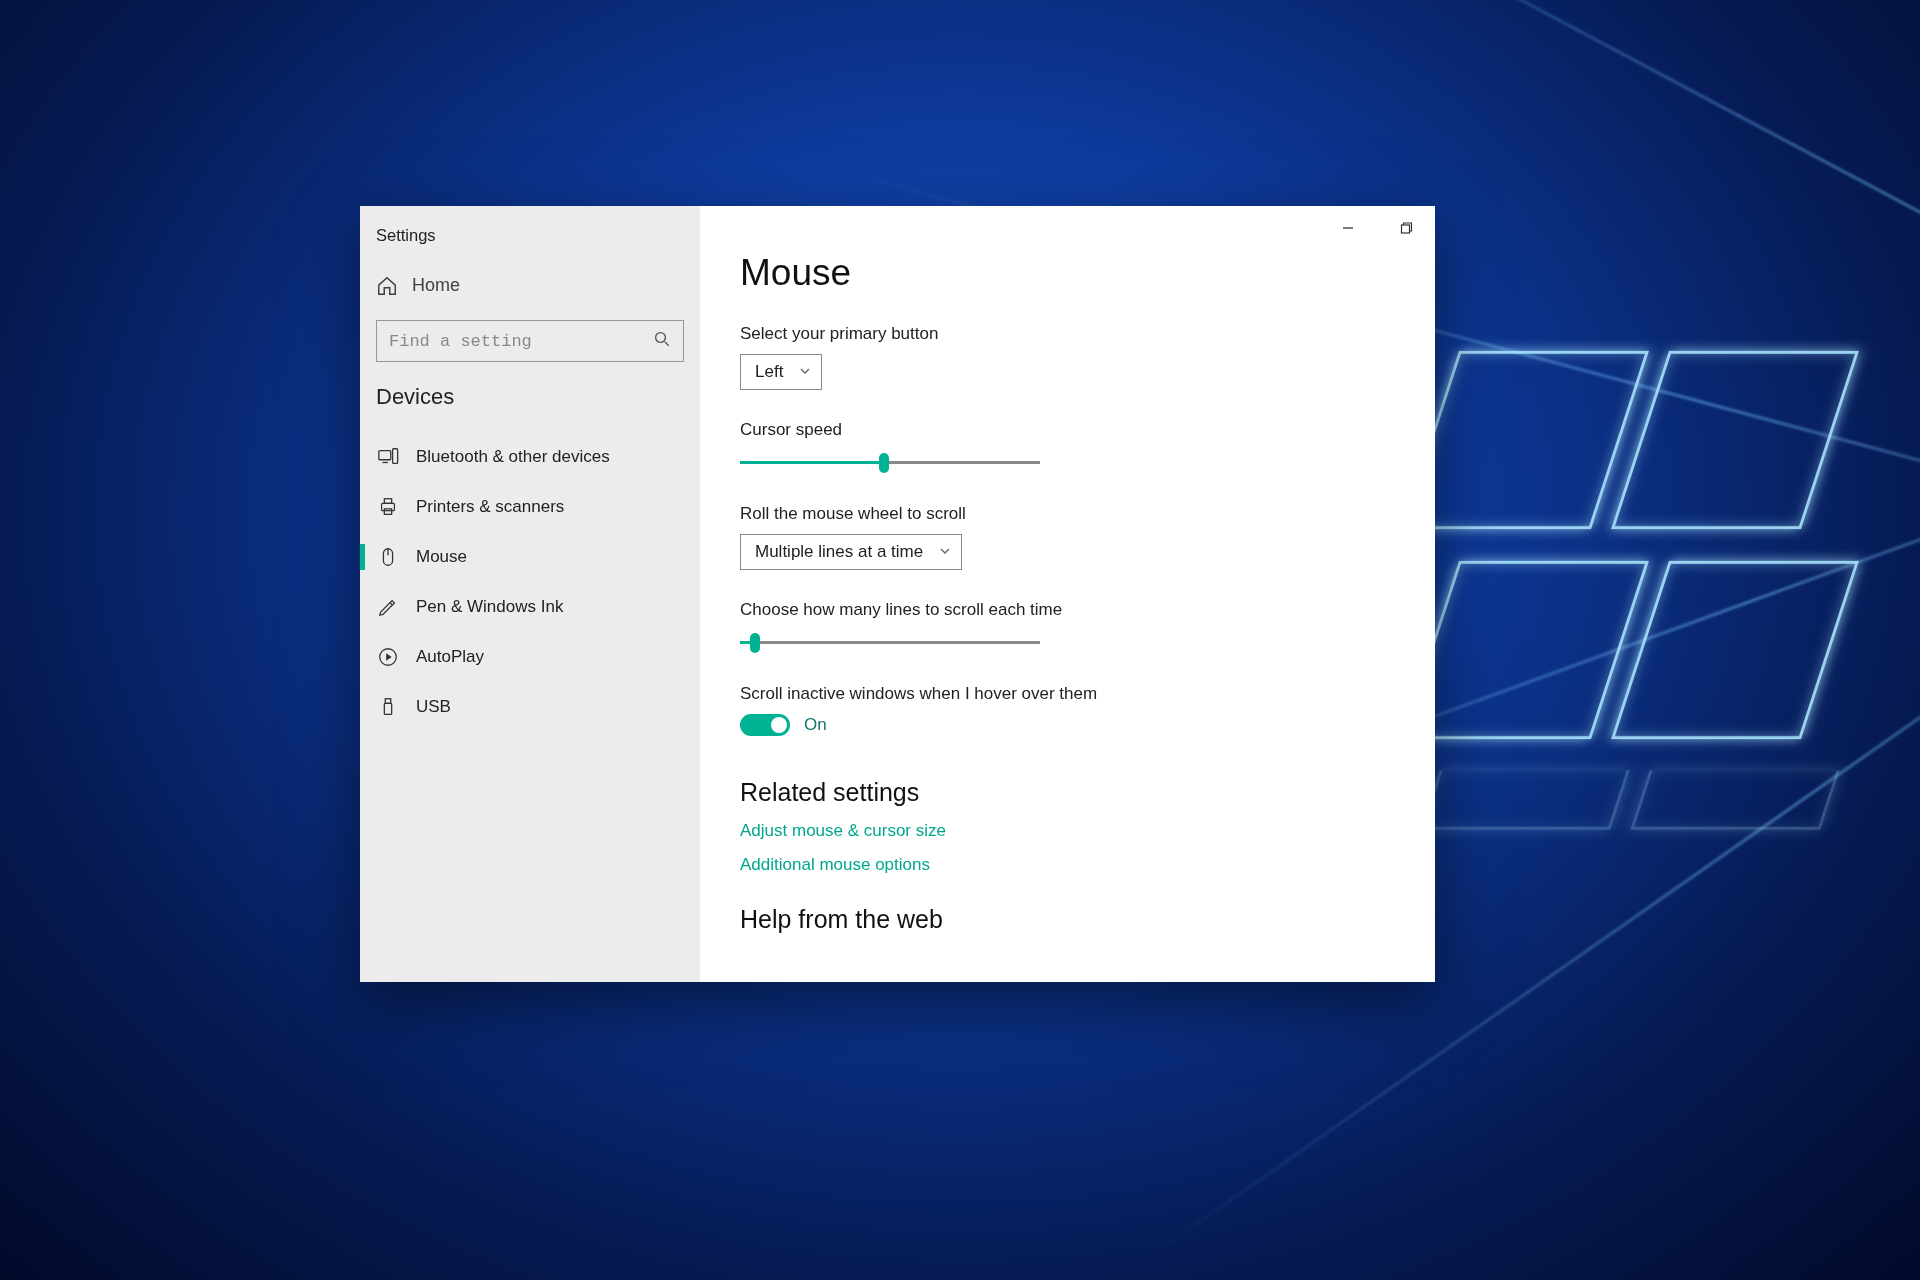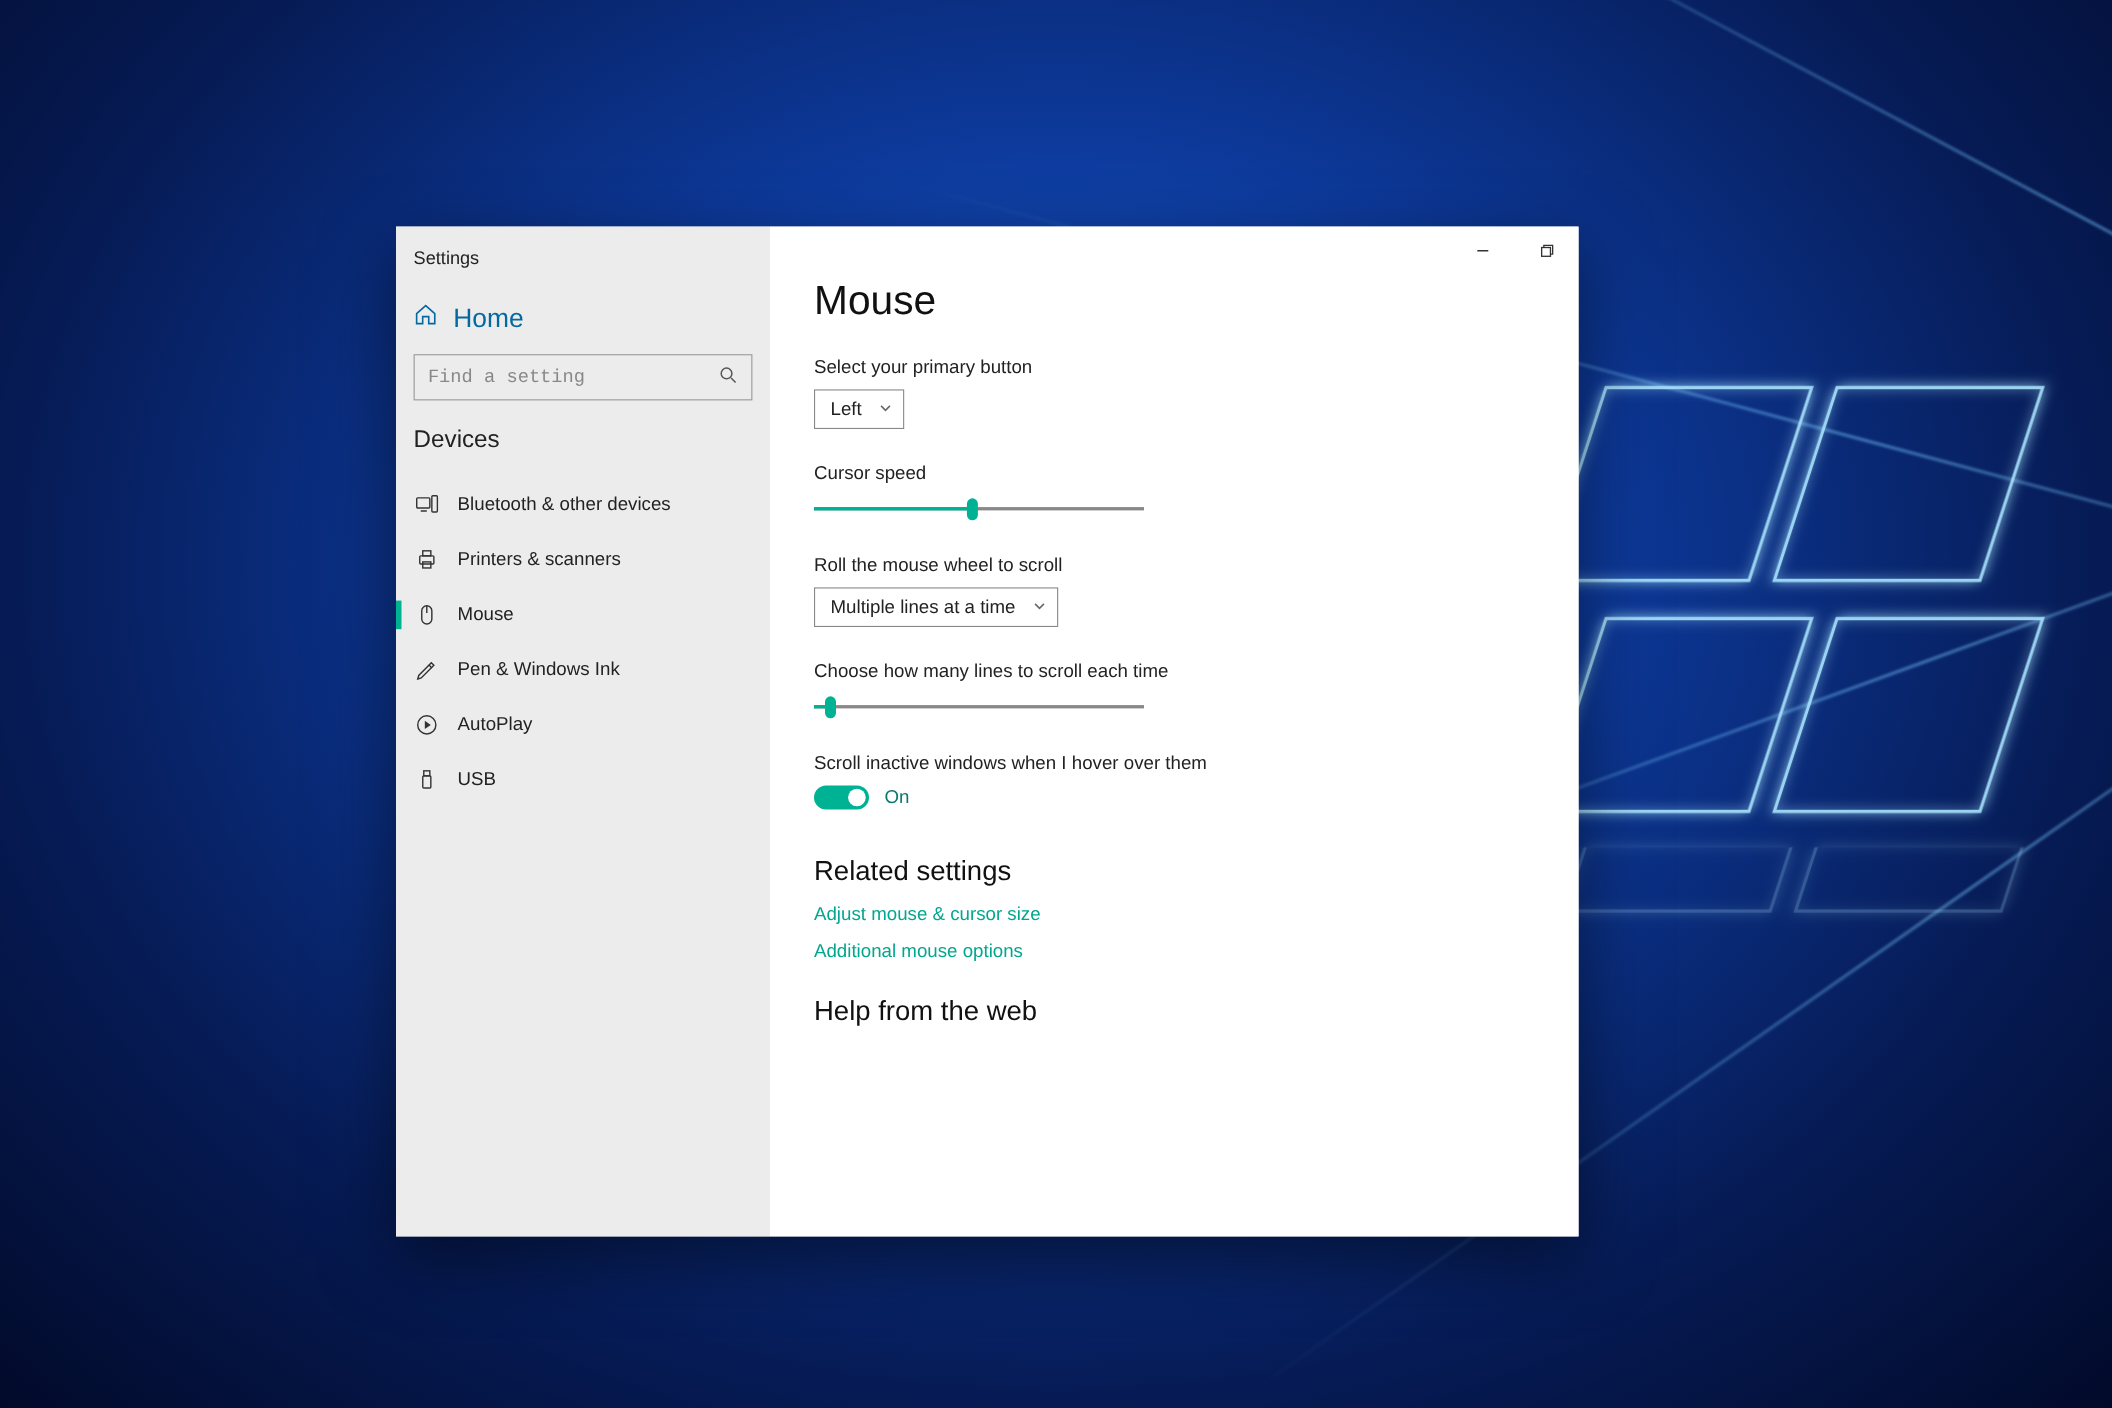--- a/index.html
+++ b/index.html
@@ -20,31 +20,31 @@
     .sq1 { left: 1430px; top: 350px; width: 190px; height: 180px;}
     .sq2 { left: 1640px; top: 350px; width: 190px; height: 180px;}
     .sq3 { left: 1430px; top: 560px; width: 190px; height: 180px;}
     .sq4 { left: 1640px; top: 560px; width: 190px; height: 180px;}
     
     .sq5 { left: 1430px; top: 770px; width: 190px; height: 60px; opacity:.3; border-top:none;}
     .sq6 { left: 1640px; top: 770px; width: 190px; height: 60px; opacity:.3; border-top:none;}
 
     .window {
       position: absolute; left: 360px; top: 206px;
-      width: 1075px; height: 918px;
+      width: 1075px; height: 776px;
       background: #ffffff; display: flex; box-shadow: 0 20px 60px rgba(0,0,0,0.5);
     }
     .sidebar { width: 340px; background: #ececec; padding-top: 10px; }
     .content { flex: 1; background: #ffffff; padding: 46px 0 0 40px; position: relative; }
     .titlebar-controls { position: absolute; right: 0; top: 0; height: 44px; display: flex; }
     .tb-btn { width: 58px; height: 44px; display:flex; align-items:center; justify-content:center; color:#333; }
     .tb-btn svg { width: 14px; height: 14px; }
 
     .app-title { font-size: 16.5px; padding: 10px 0 22px 16px; color: #222; }
-    .home-row { display:flex; align-items:center; gap:14px; padding: 8px 16px 18px 16px; color:#0369a1; font-size: 24px; }
+    .home-row { display:flex; align-items:flex-start; gap:14px; padding: 8px 16px 18px 16px; color:#404040; font-size: 18px; }
     .search-box { margin: 0 16px 22px 16px; height: 42px; border: 1px solid #999; display:flex; align-items:center; padding: 0 12px; background:#ececec; }
     .search-box input { border:none; outline:none; background:transparent; flex:1; font-size:17px; color:#555; font-family: Liberation Mono, monospace; }
     .search-box input::placeholder { color:#888; }
     .search-icon { color:#555; }
     .cat-title { font-weight: 400; font-size: 22px; padding: 0 16px 22px 16px; color:#222;}
 
     .nav-item { display:flex; align-items:center; gap:16px; padding: 14px 16px 14px 16px; font-size:17px; color:#222; position: relative; }
     .nav-item .ic { width:24px; display:flex; align-items:center; justify-content:center; color:#333;}
     .nav-item.selected::before { content:""; position:absolute; left:0; top:12px; bottom:12px; width:5px; background:#00b294; }
 

